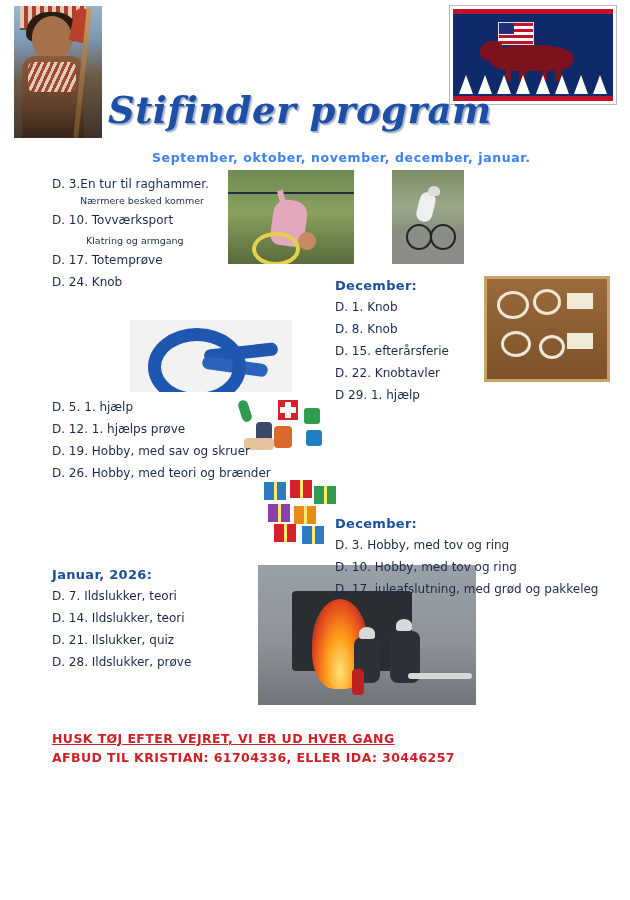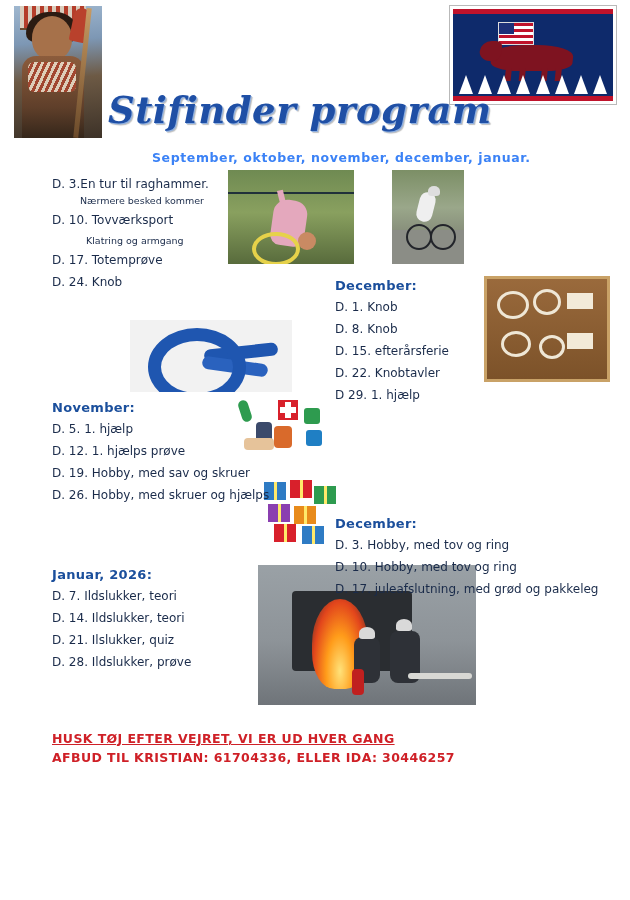--- a/index.html
+++ b/index.html
@@ -465,31 +465,30 @@
     <ul>
       <li><span>D. 1. Knob</span></li>
       <li><span>D. 8. Knob</span></li>
       <li><span>D. 15. efterårsferie</span></li>
       <li><span>D. 22. Knobtavler</span></li>
       <li><span>D 29. 1. hjælp</span></li>
     </ul>
   </div>
 
   <div class="block" id="nov-block">
-    <h3>November:</h3>
     <ul>
       <li><span>D. 5. 1. hjælp</span></li>
       <li><span>D. 12. 1. hjælps prøve</span></li>
       <li>
         <span>D. 19. Hobby,</span>
         <span class="small">med sav og skruer</span>
       </li>
       <li>
         <span>D. 26. Hobby,</span>
-        <span class="small">med skruer og hjælps</span>
+        <span class="small">med teori og brænder</span>
       </li>
     </ul>
   </div>
 
   <div class="block" id="dec-block">
     <h3>December:</h3>
     <ul>
       <li>
         <span>D. 3. Hobby,</span>
         <span class="small">med tov og ring</span>

